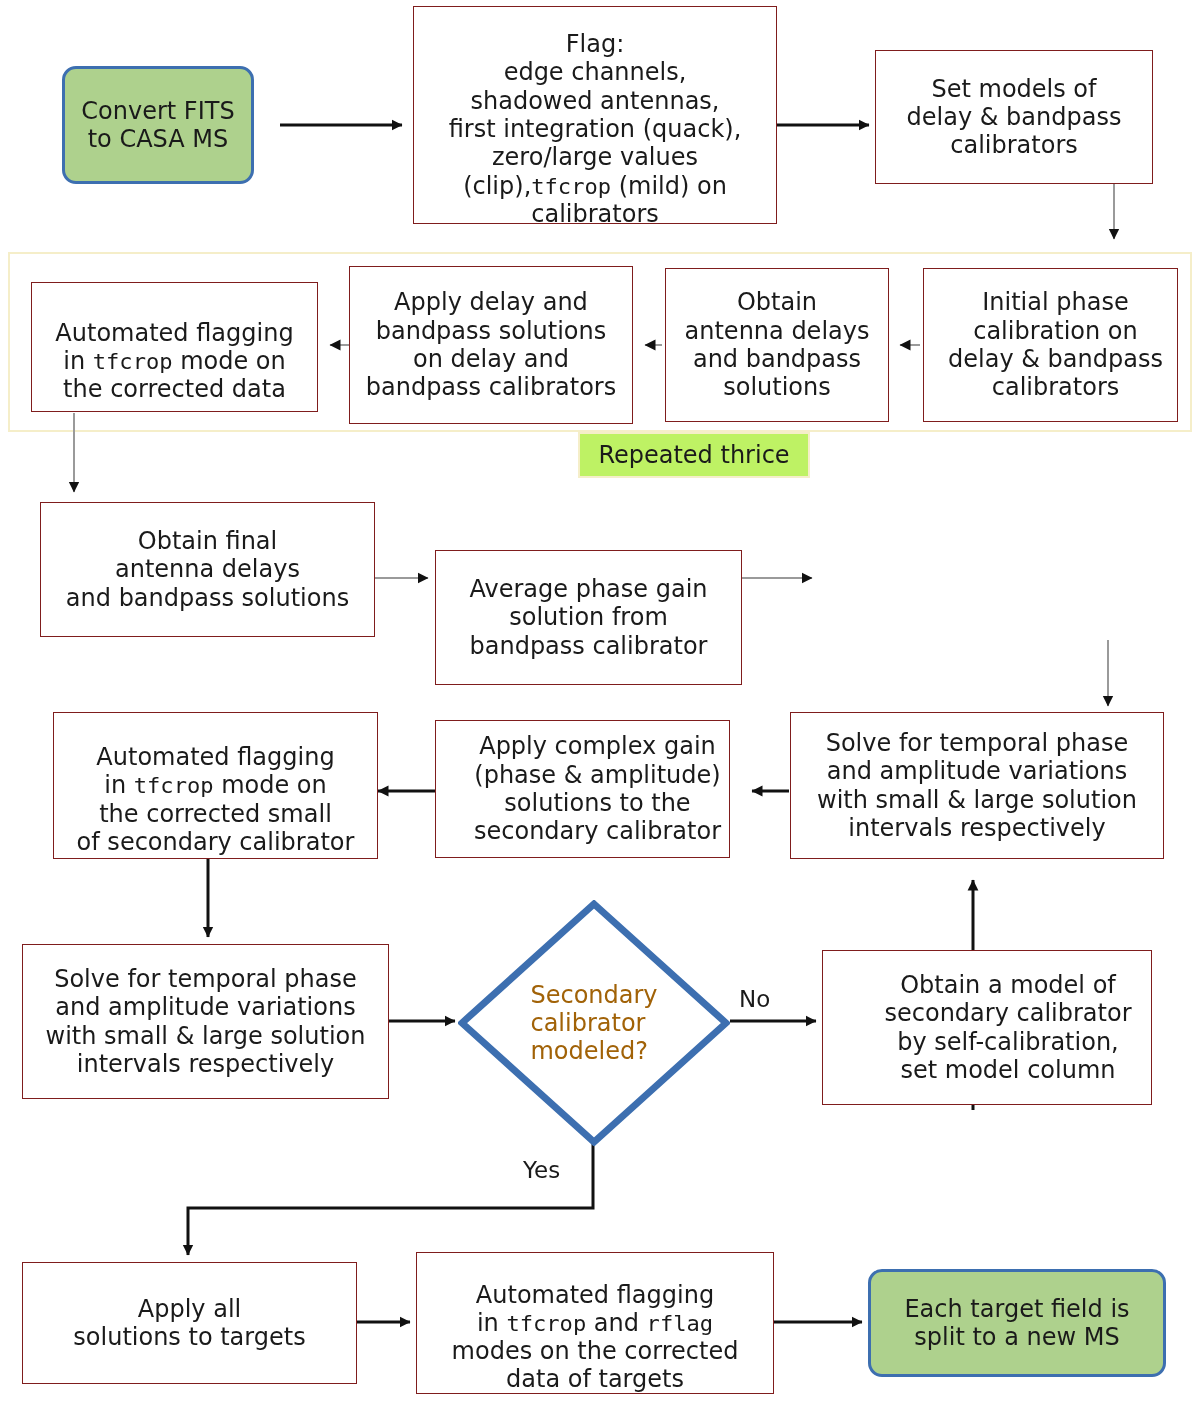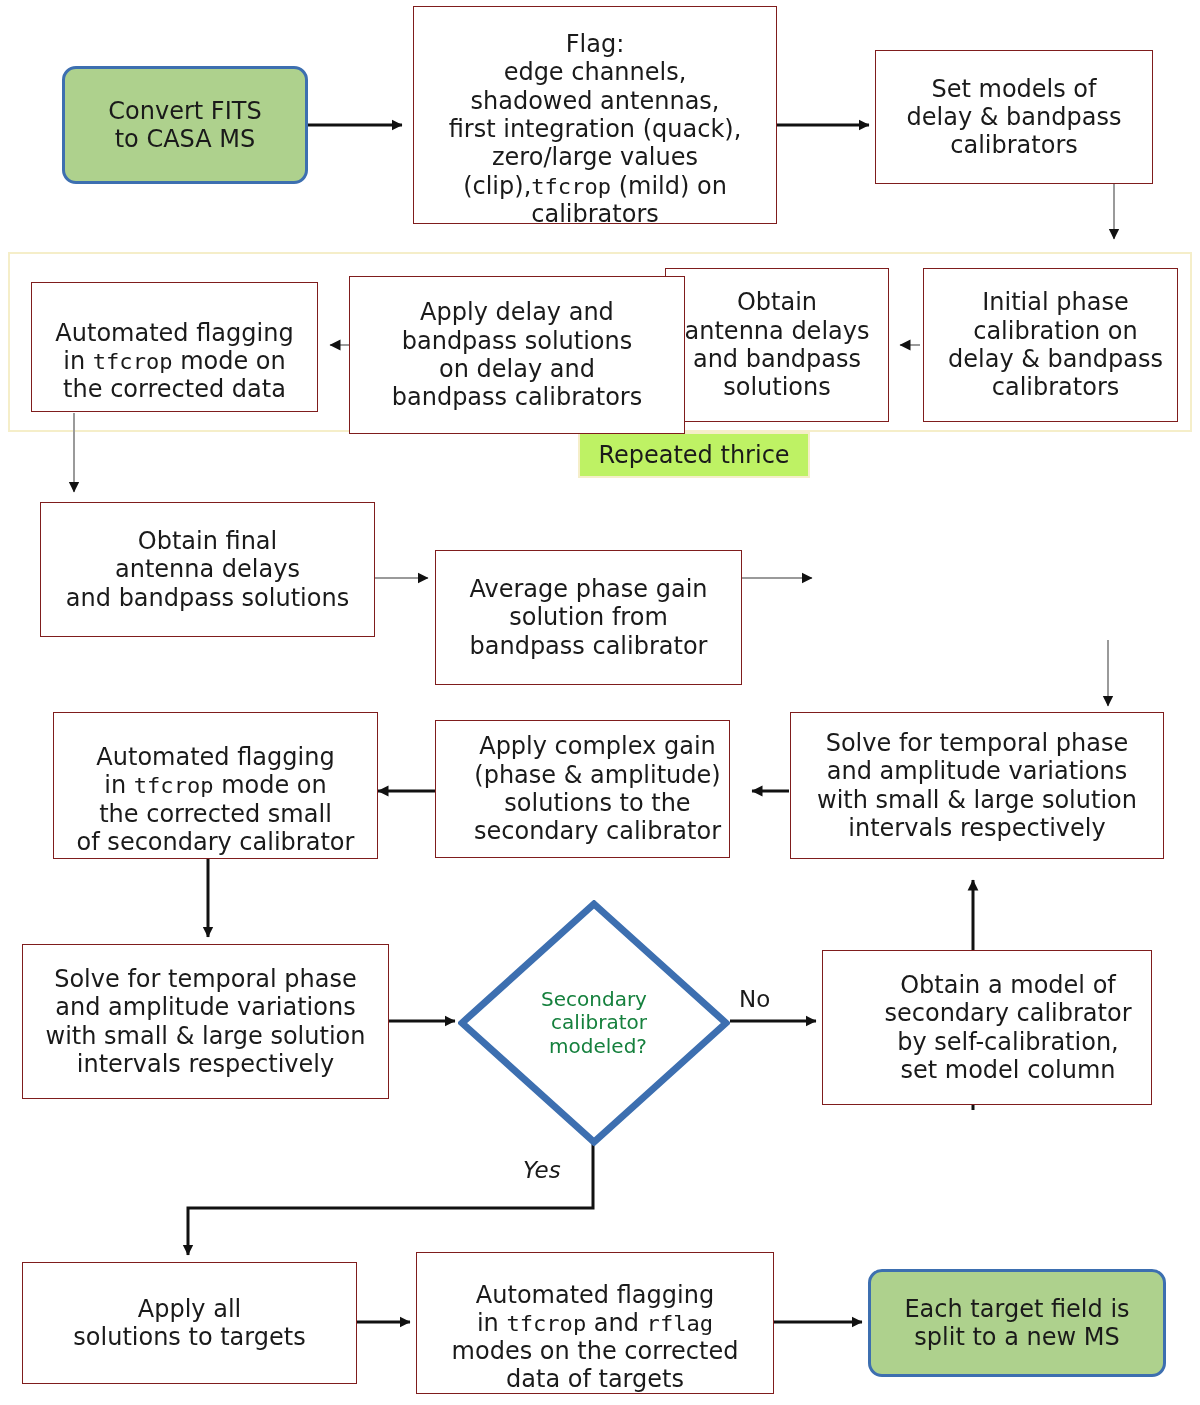--- a/index.html
+++ b/index.html
@@ -24,22 +24,22 @@
     border:3px solid #3d6fb0;
     border-radius:14px;
   }
   .node.diamond{
     border:none;background:transparent;padding:0;
   }
   .diamond-shape{position:absolute;inset:0;}
   .diamond-label{
     position:absolute;inset:0;
     display:flex;align-items:center;justify-content:center;
-    text-align:right;white-space:pre-line;
-    font-size:20px;line-height:1.18;color:#15803d;
+    text-align:left;white-space:pre-line;
+    font-size:24px;line-height:1.18;color:#a16207;
   }
 
   .group-box{
     position:absolute;
     box-sizing:border-box;
     border:2px solid #f5eec9;
     background:transparent;
   }
   .group-label{
     position:absolute;
@@ -104,21 +104,21 @@
     <path d="M730,1021 L816,1021" stroke="#111111" stroke-width="3" fill="none" marker-end="url(#ah)"></path>
 
     <path d="M973,1110 L973,880" stroke="#111111" stroke-width="3" fill="none" marker-end="url(#ah)"></path>
 
     <path d="M593,1143 L593,1208 L188,1208 L188,1255" stroke="#111111" stroke-width="3" fill="none" marker-end="url(#ah)"></path>
 
     <path d="M357,1322 L410,1322" stroke="#111111" stroke-width="3" fill="none" marker-end="url(#ah)"></path>
     <path d="M774,1322 L862,1322" stroke="#111111" stroke-width="3" fill="none" marker-end="url(#ah)"></path>
   </svg>
 
-  <div class="node terminal" style="left:62px;top:66px;width:246px;height:118px;">Convert FITS
+  <div class="node terminal" style="left:62px;top:66px;width:192px;height:118px;">Convert FITS
 to CASA MS</div>
 
   <div class="node" style="left:413px;top:6px;width:364px;height:218px;">
     <span>
       <span>Flag:
 edge channels,
 shadowed antennas,
 first integration (quack),
 zero/large values (clip),</span><span class="mono">tfcrop</span><span> (mild) on calibrators</span>
     </span>
@@ -131,21 +131,21 @@
   <div class="node" style="left:923px;top:268px;width:255px;height:154px;padding-left:16px;">Initial phase
 calibration on
 delay &amp; bandpass
 calibrators</div>
 
   <div class="node" style="left:665px;top:268px;width:224px;height:154px;">Obtain
 antenna delays
 and bandpass
 solutions</div>
 
-  <div class="node" style="left:349px;top:276px;width:336px;height:158px;">Apply delay and
+  <div class="node" style="left:349px;top:266px;width:284px;height:158px;">Apply delay and
 bandpass solutions
 on delay and
 bandpass calibrators</div>
 
   <div class="node" style="left:31px;top:282px;width:287px;height:130px;">
     <span>
       <span>Automated flagging
 in </span><span class="mono">tfcrop</span><span> mode on
 the corrected data</span>
     </span>
@@ -192,21 +192,21 @@
 calibrator
 modeled?</div>
   </div>
 
   <div class="node" style="left:822px;top:950px;width:330px;height:155px;padding-left:48px;">Obtain a model of
 secondary calibrator
 by self-calibration,
 set model column</div>
 
   <div class="edge-label" style="left:739px;top:986px;">No</div>
-  <div class="edge-label" style="left:523px;top:1157px;font-style:italic;">Yes</div>
+  <div class="edge-label" style="left:523px;top:1157px;">Yes</div>
 
   <div class="node" style="left:22px;top:1262px;width:335px;height:122px;">Apply all
 solutions to targets</div>
 
   <div class="node" style="left:416px;top:1252px;width:358px;height:142px;">
     <span>
       <span>Automated flagging
 in </span><span class="mono">tfcrop</span><span> and </span><span class="mono">rflag</span><span>
 modes on the corrected
 data of targets</span>

